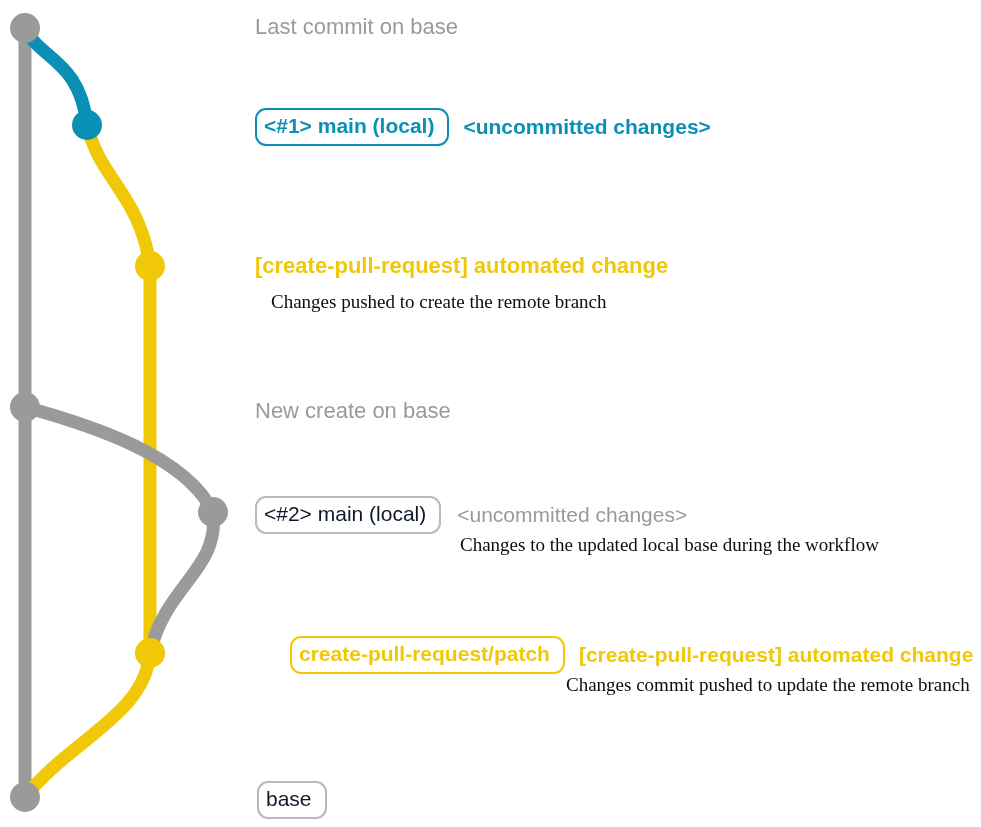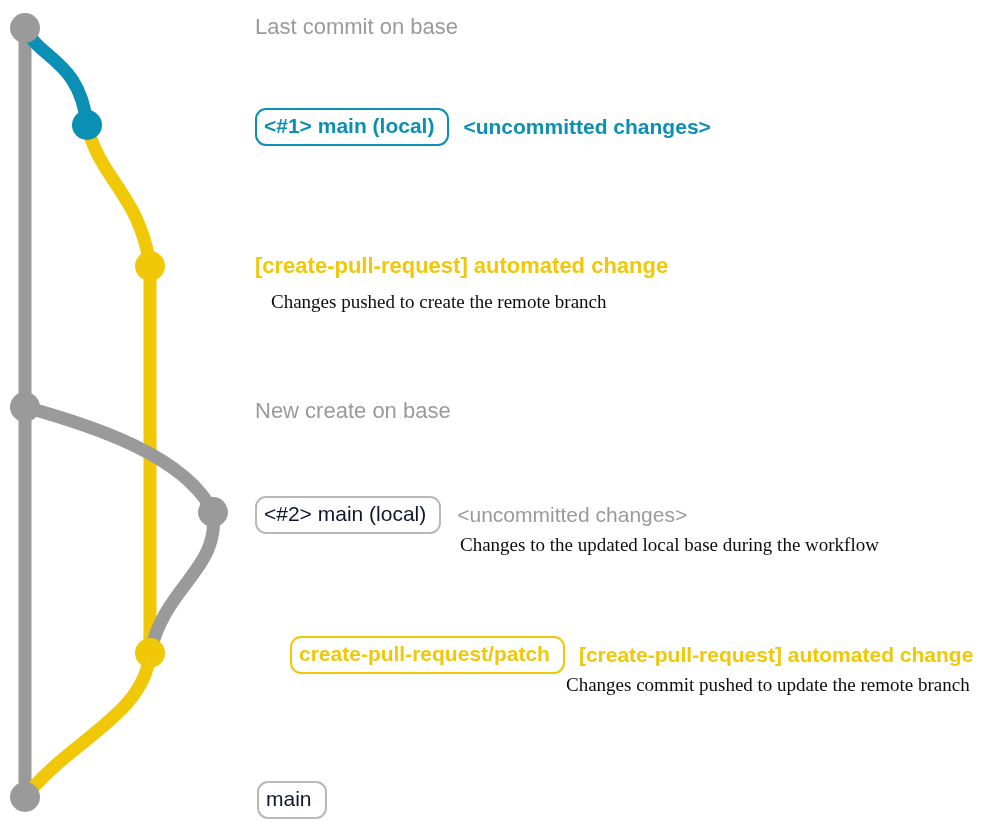--- a/index.html
+++ b/index.html
@@ -144,16 +144,16 @@
   </div>
   <div class="desc" style="left:460px; top:534px;text-align:right;">Changes to the updated local base during the workflow</div>
 
   <div class="row" style="left:255px; top:636px;margin-left:35px;">
     <span class="pill yellow">create-pull-request/patch</span>
     <span class="subject yellow">[create-pull-request] automated change</span>
   </div>
   <div class="desc" style="left:566px; top:674px;">Changes commit pushed to update the remote branch</div>
 
   <div class="row" style="left:257px; top:781px;">
-    <span class="pill gray">main</span>
+    <span class="pill gray">base</span>
   </div>
 
 </div>
 
 </body></html>

